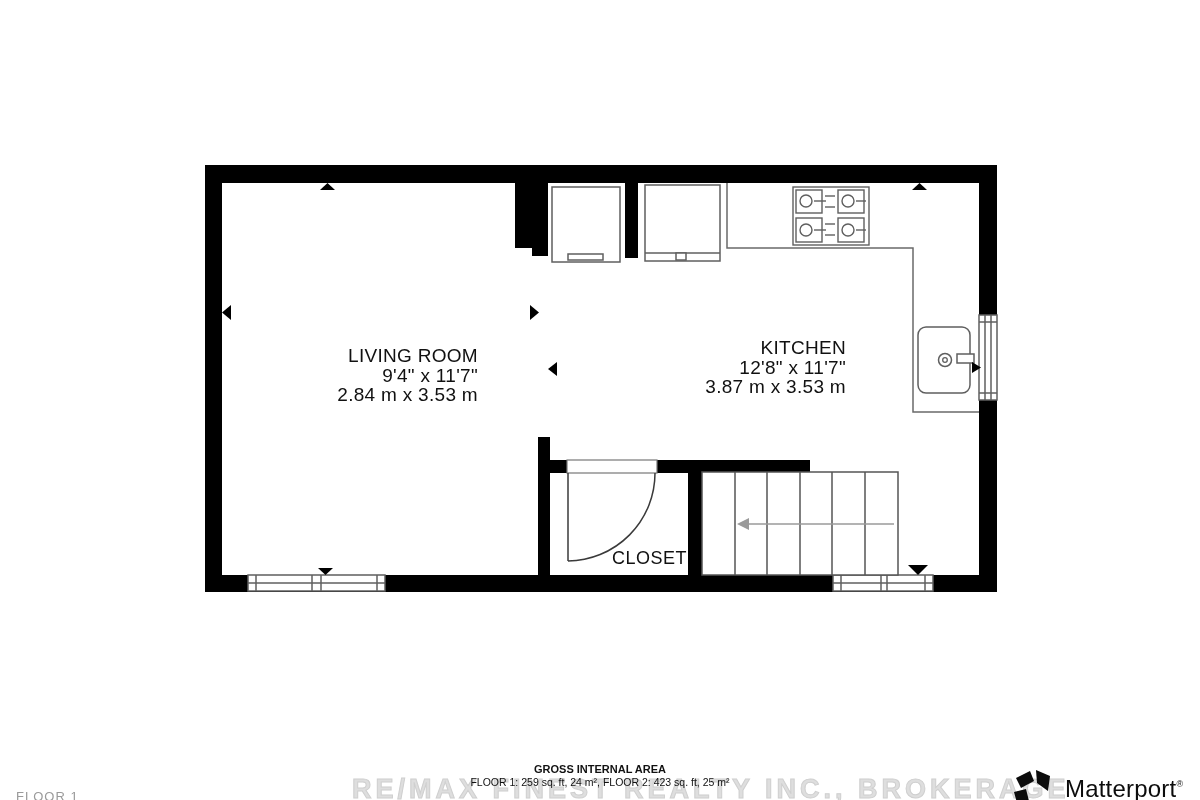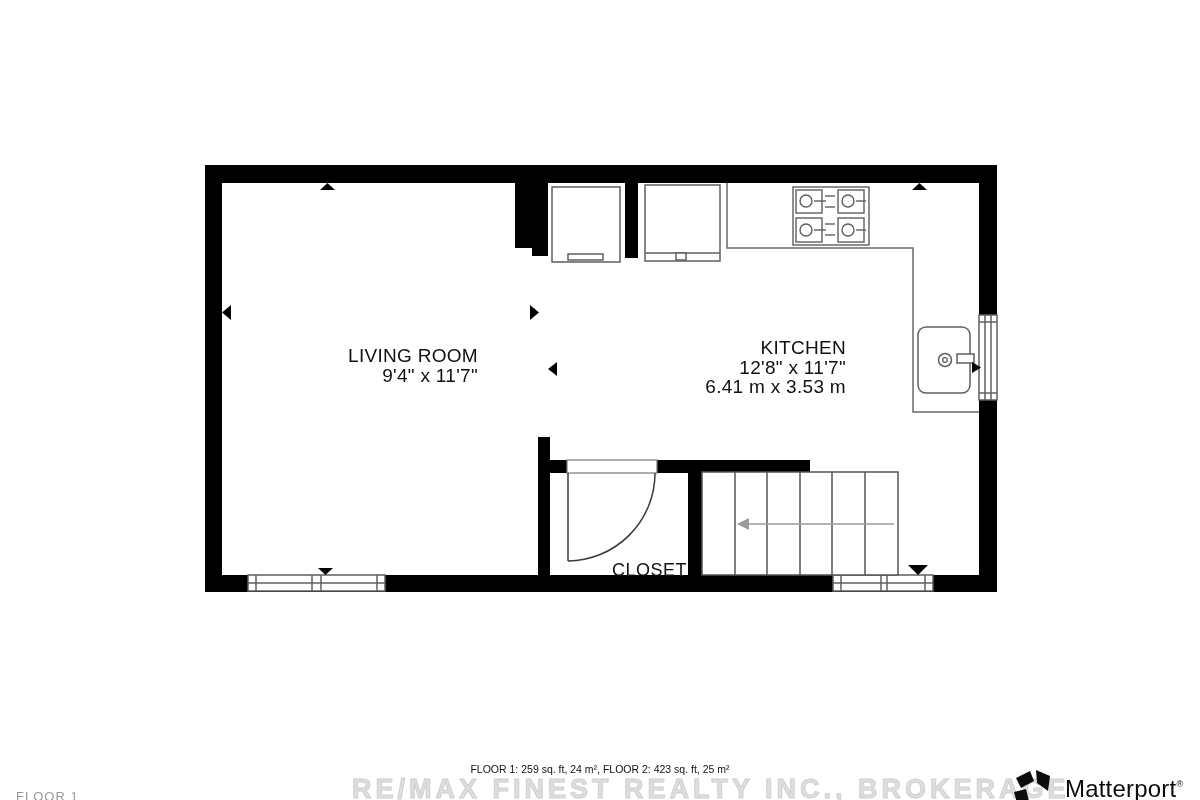--- a/index.html
+++ b/index.html
@@ -3,21 +3,21 @@
 <meta charset="utf-8">
 <style>
   html,body{margin:0;padding:0;background:#fff;}
   .canvas{position:relative;width:1200px;height:800px;background:#ffffff;overflow:hidden;
           font-family:"Liberation Sans",sans-serif;color:#1a1a1a;}
   svg{display:block;}
   .plan-svg{position:absolute;left:0;top:0;}
   .room-label{position:absolute;text-align:right;line-height:19.5px;font-size:19px;color:#111;
               letter-spacing:.3px;}
   .room-label .rname{white-space:nowrap;}
-  .closet-label{position:absolute;font-size:18px;color:#111;letter-spacing:.5px;white-space:nowrap;margin-top:12px;}
+  .closet-label{position:absolute;font-size:18px;color:#111;letter-spacing:.5px;white-space:nowrap;}
   .footer{position:absolute;left:0;top:763px;width:1200px;text-align:center;font-size:10.5px;
           line-height:12.5px;color:#111;z-index:3;}
   .footer .head{font-weight:bold;font-size:11px;}
   .watermark{position:absolute;left:352px;top:774px;width:900px;font-size:27px;font-weight:bold;
              letter-spacing:4px;color:#dedede;-webkit-text-stroke:1px #cfcfcf;white-space:nowrap;
              z-index:1;}
   .floor-tag{position:absolute;left:16px;top:789px;font-size:13px;color:#9a9a9a;letter-spacing:1px;z-index:2;}
   .brand{position:absolute;left:1012px;top:769px;display:flex;align-items:flex-start;z-index:2;}
   .brand-text{font-size:24px;color:#0c0c0c;margin-left:7px;margin-top:6px;letter-spacing:.2px;}
   .brand-reg{font-size:9px;vertical-align:10px;}
@@ -140,31 +140,33 @@
       <polygon points="530,305 530,320 539,312.5"></polygon>
       <polygon points="557,362 557,376 548,369"></polygon>
       <polygon points="318,568 333,568 325.5,575"></polygon>
       <polygon points="908,565 928,565 918,575"></polygon>
     </g>
   </svg>
 
   <div class="room-label" style="left:258px;top:346px;width:220px;">
     <div class="rname">LIVING ROOM</div>
     <div>9'4" x 11'7"</div>
+    <div>2.84 m x 3.53 m</div>
   </div>
 
   <div class="room-label" style="left:626px;top:338px;width:220px;">
     <div class="rname">KITCHEN</div>
     <div>12'8" x 11'7"</div>
-    <div>6.41 m x 3.53 m</div>
+    <div>3.87 m x 3.53 m</div>
   </div>
 
   <div class="closet-label" style="left:612px;top:548px;">CLOSET</div>
 
   <div class="footer">
+    <div class="head">GROSS INTERNAL AREA</div>
     <div>FLOOR 1: 259 sq. ft, 24 m², FLOOR 2: 423 sq. ft, 25 m²</div>
   </div>
 
   <div class="floor-tag">FLOOR 1</div>
 
   <div class="brand">
     <svg width="46" height="34" viewBox="0 0 46 34" fill="#0c0c0c">
       <polygon points="4,9 18,2 22,12 9,19"></polygon>
       <polygon points="24,1 38,7 36,22 25,14"></polygon>
       <polygon points="2,23 14,20 17,32 5,34"></polygon>

